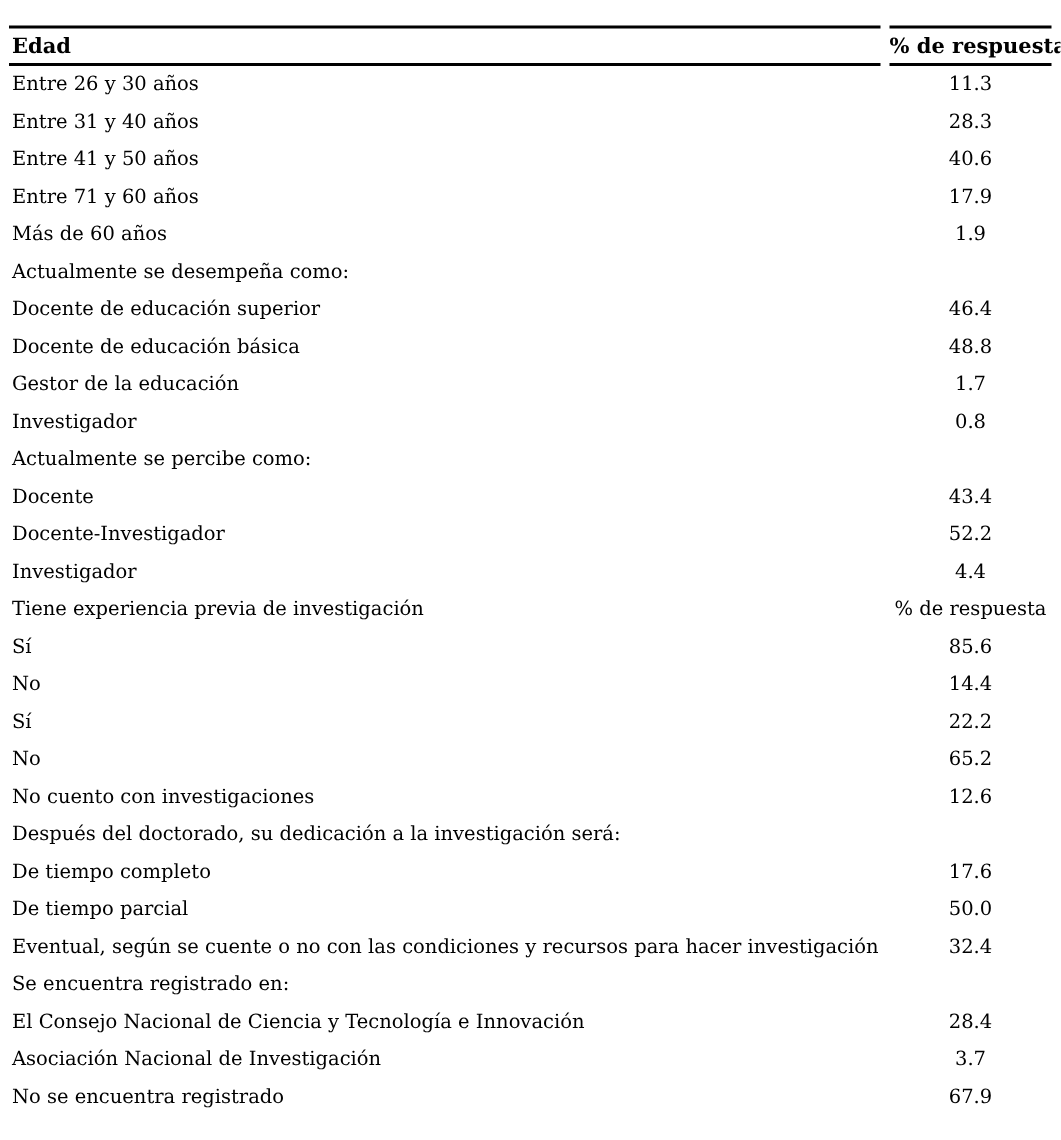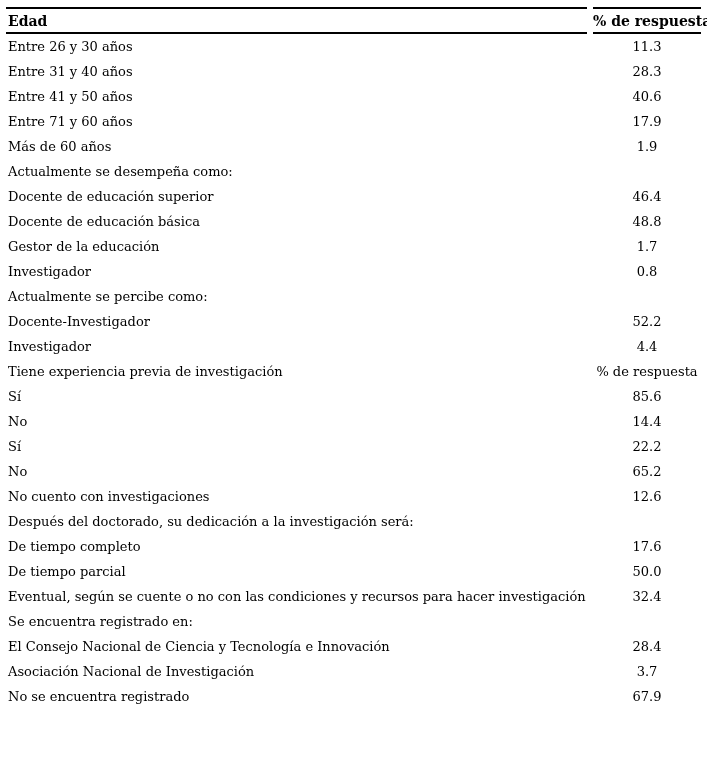--- a/index.html
+++ b/index.html
@@ -8,21 +8,21 @@
     height: 760px;
     background: #ffffff;
     color: #000000;
     font-family: "DejaVu Serif", serif;
     overflow: hidden;
   }
   table.results {
     border-collapse: separate;
     border-spacing: 6px 0;
     width: 707px;
-    margin-top: 7px;
+    margin-top: 17px;
     table-layout: fixed;
   }
   col.c1 { width: 581px; }
   col.c2 { width: 108px; }
   th, td {
     padding: 0 2px;
     white-space: nowrap;
     overflow: visible;
   }
   thead th {
@@ -98,20 +98,24 @@
         </tr>
       <tr>
           <td class="col-label">Investigador</td>
           <td class="col-value">0.8</td>
         </tr>
       <tr>
           <td class="col-label">Actualmente se percibe como:</td>
           <td class="col-value"></td>
         </tr>
       <tr>
+          <td class="col-label">Docente</td>
+          <td class="col-value">43.4</td>
+        </tr>
+      <tr>
           <td class="col-label">Docente-Investigador</td>
           <td class="col-value">52.2</td>
         </tr>
       <tr>
           <td class="col-label">Investigador</td>
           <td class="col-value">4.4</td>
         </tr>
       <tr>
           <td class="col-label">Tiene experiencia previa de investigación</td>
           <td class="col-value">% de respuesta</td>

